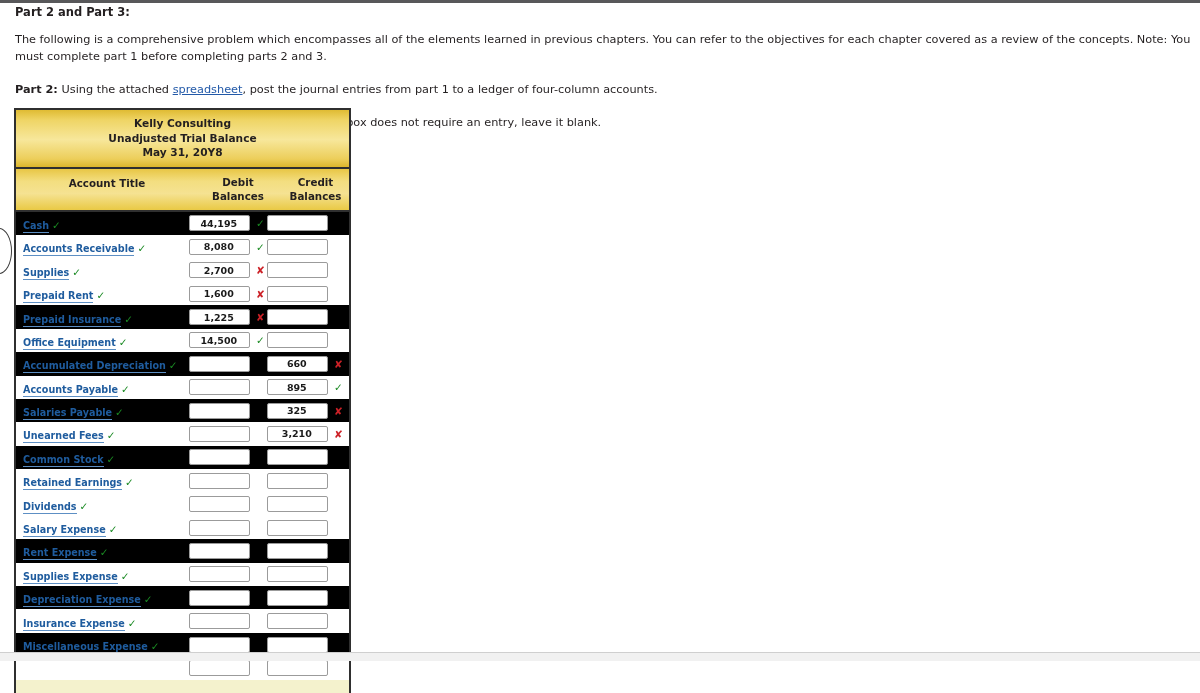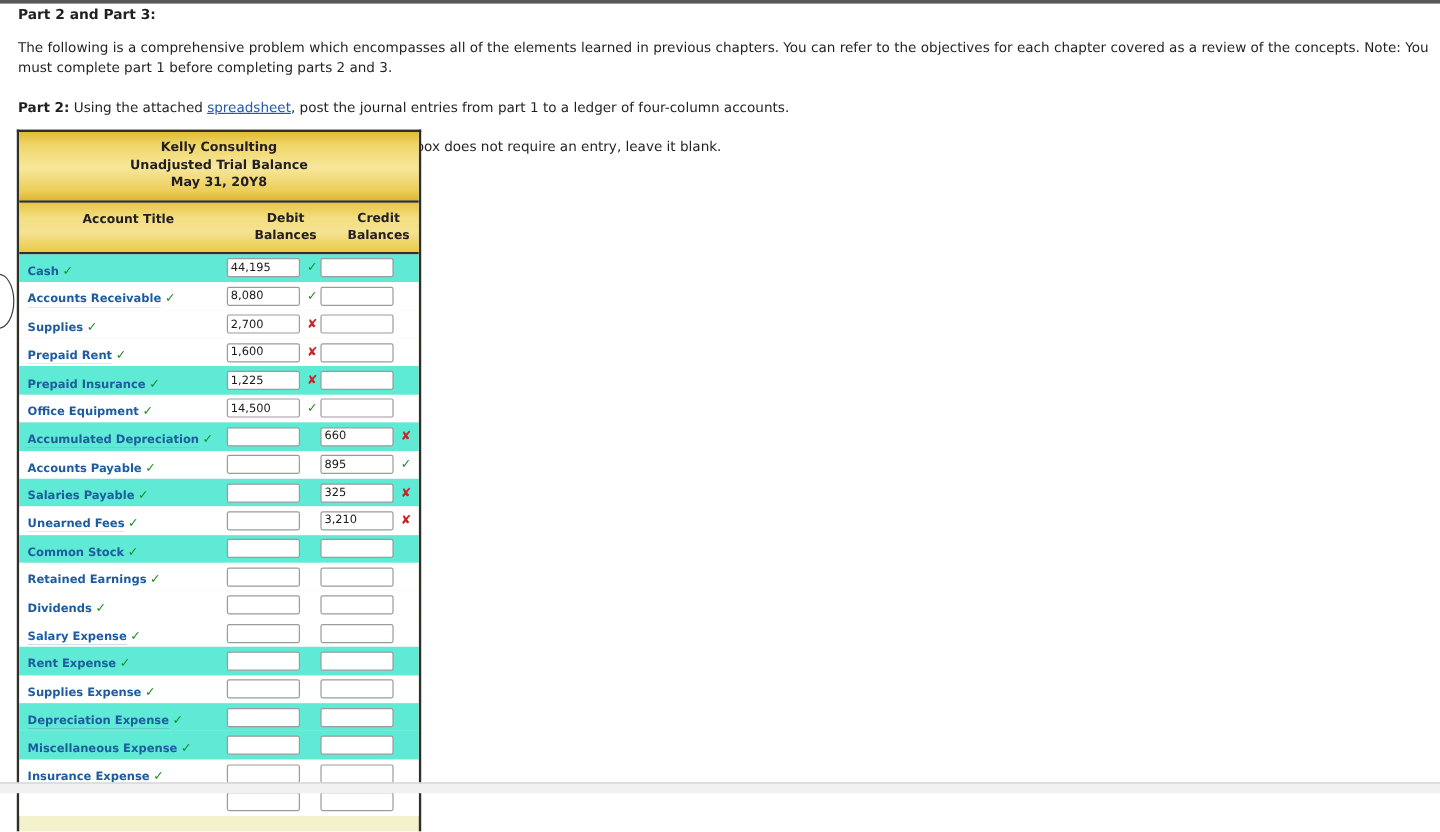--- a/index.html
+++ b/index.html
@@ -97,21 +97,21 @@
   .ch-credit  { left: 266px; top: 6px; width: 67px; }
 
   .tb-rows { position: relative; }
   .tb-row {
     position: relative;
     height: 23.4px;
     display: flex;
     align-items: center;
     background: #ffffff;
   }
-  .tb-row.alt { background: #5eead4; }
+  .tb-row.alt { background: #000000; }
 
   .cell-title {
     width: 176px;
     padding-left: 7px;
     white-space: nowrap;
     overflow: hidden;
   }
   .acct-link {
     font-size: 9.6px; font-weight: bold; color: #1f5c9e;
     border-bottom: 1.6px solid #5d8fc4;
@@ -124,22 +124,22 @@
   .cell-amt {
     width: 78px;
     display: flex; align-items: center; justify-content: flex-start;
   }
   .cell-amt.credit { width: 83px; }
   .amt-box {
     width: 61px; height: 16px;
     border: 1px solid #9b9b9b;
     background: #ffffff;
     border-radius: 2px;
-    font-size: 9.5px; font-weight: normal; color: #1a1a1a;
-    text-align: left;
+    font-size: 9.5px; font-weight: bold; color: #1a1a1a;
+    text-align: center;
     padding: 0 4px 0 2px;
     line-height: 14px;
     font-family: "DejaVu Sans", "Liberation Sans", sans-serif;
     cursor: text;
     display: block;
   }
   .mark {
     width: 14px; text-align: center;
     font-size: 10.5px; font-weight: bold;
     margin-left: 3px;
@@ -380,33 +380,33 @@
           <div class="cell-title"><span class="acct-link">Depreciation Expense</span><span class="tick">✓</span></div>
           <div class="cell-amt">
             <input class="amt-box" type="text" style="">
             <span class="mark none"></span>
           </div>
           <div class="cell-amt credit">
             <input class="amt-box" type="text" style="">
             <span class="mark none"></span>
           </div>
         </div>
+        <div class="tb-row">
+          <div class="cell-title"><span class="acct-link">Insurance Expense</span><span class="tick">✓</span></div>
+          <div class="cell-amt">
+            <input class="amt-box" type="text" style="">
+            <span class="mark none"></span>
+          </div>
+          <div class="cell-amt credit">
+            <input class="amt-box" type="text" style="">
+            <span class="mark none"></span>
+          </div>
+        </div>
         <div class="tb-row alt">
           <div class="cell-title"><span class="acct-link">Miscellaneous Expense</span><span class="tick">✓</span></div>
-          <div class="cell-amt">
-            <input class="amt-box" type="text" style="">
-            <span class="mark none"></span>
-          </div>
-          <div class="cell-amt credit">
-            <input class="amt-box" type="text" style="">
-            <span class="mark none"></span>
-          </div>
-        </div>
-        <div class="tb-row">
-          <div class="cell-title"><span class="acct-link">Insurance Expense</span><span class="tick">✓</span></div>
           <div class="cell-amt">
             <input class="amt-box" type="text" style="">
             <span class="mark none"></span>
           </div>
           <div class="cell-amt credit">
             <input class="amt-box" type="text" style="">
             <span class="mark none"></span>
           </div>
         </div>
         <div class="tb-row clipped">

